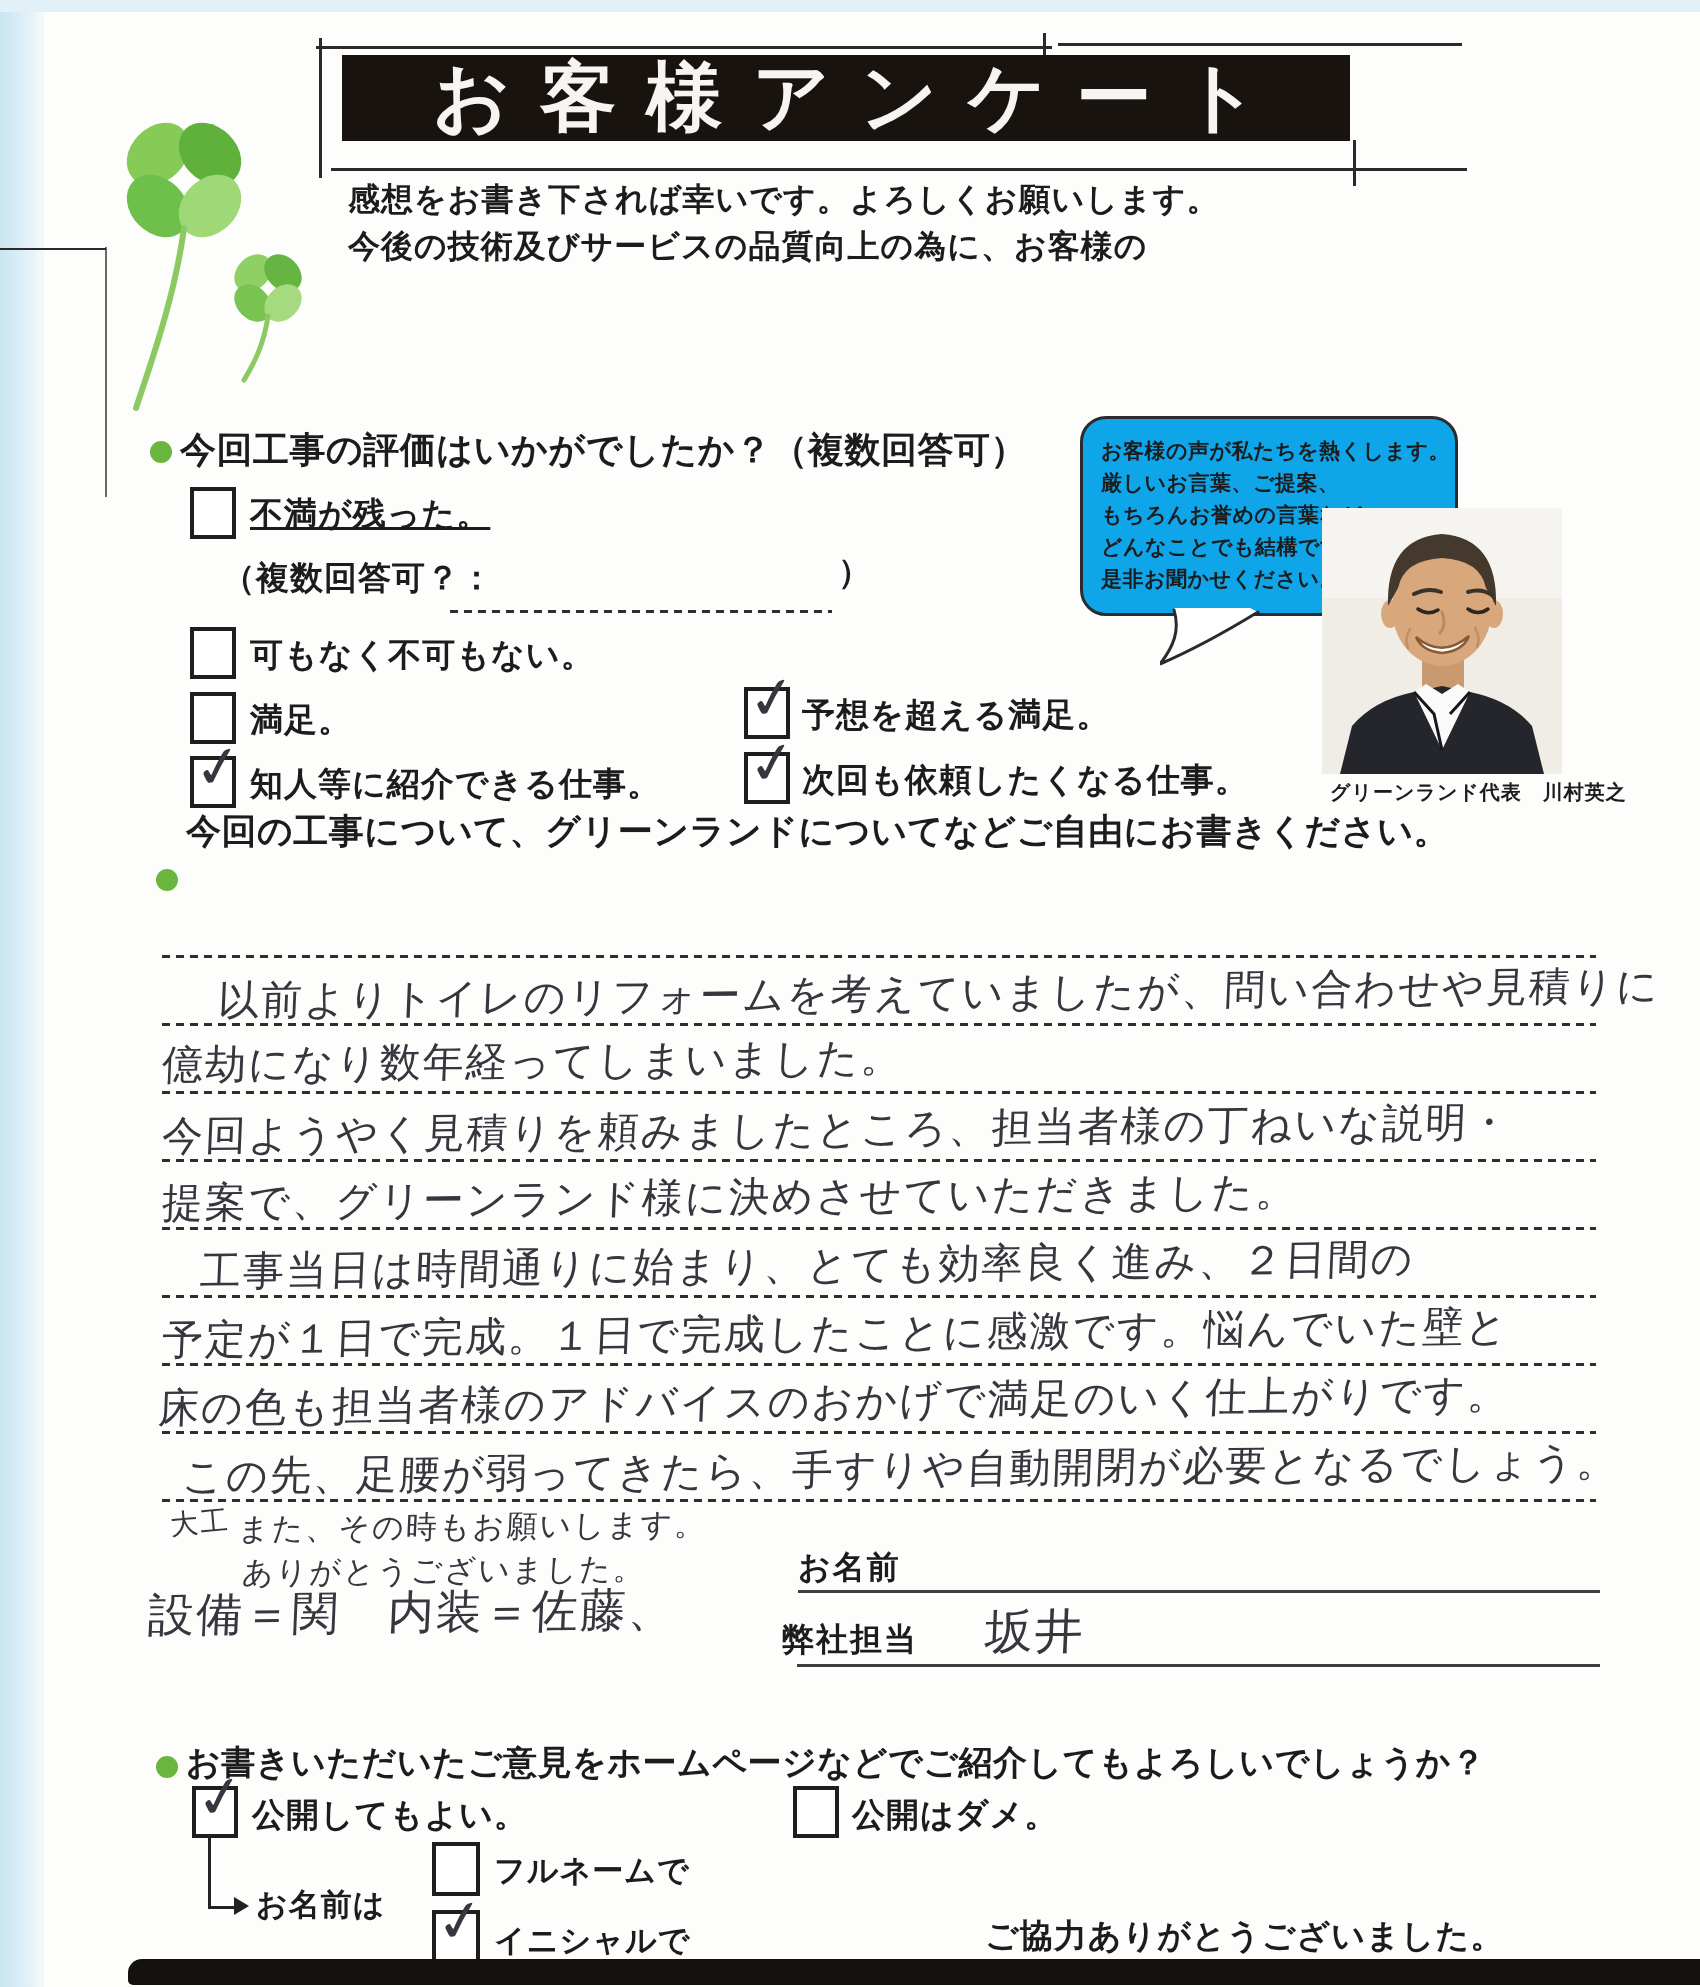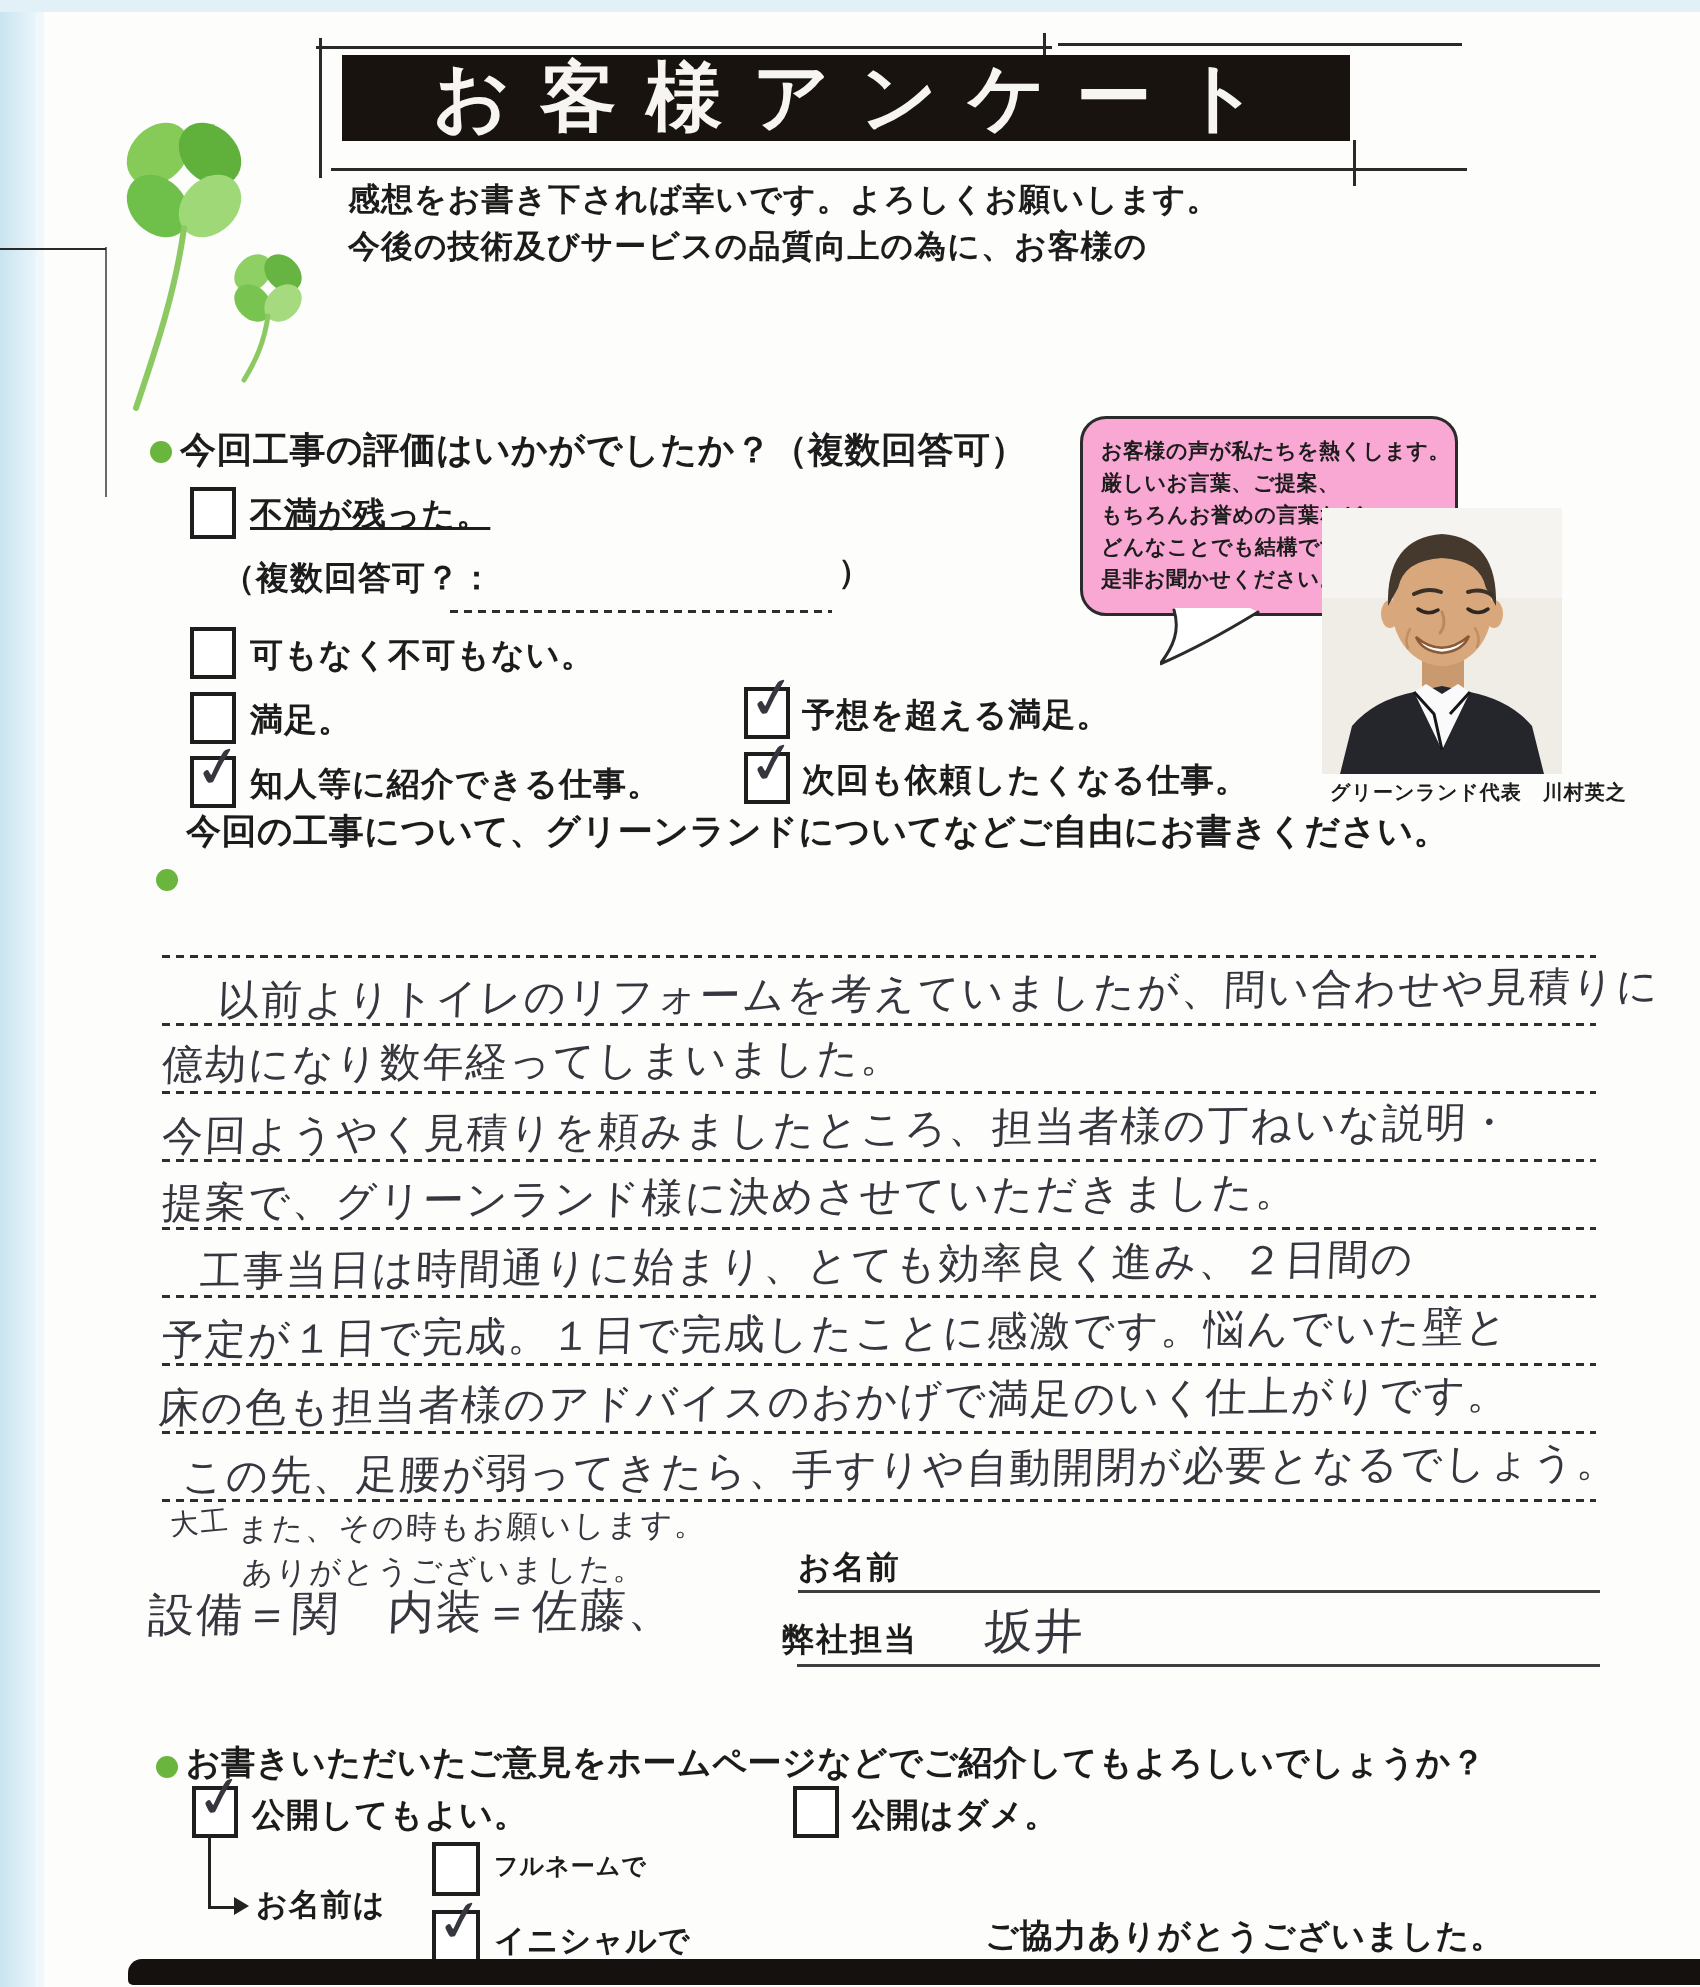--- a/index.html
+++ b/index.html
@@ -28,21 +28,21 @@
   .h-bullet{position:absolute;width:22px;height:22px;border-radius:50%;background:var(--accent-green);z-index:2;}
   .heading{position:absolute;font-weight:bold;letter-spacing:0.5px;white-space:nowrap;z-index:2;}
   .cbx{position:absolute;width:38px;height:44px;border:4px solid #1e1e1e;background:#fff;z-index:2;}
   .check{position:absolute;top:-22px;left:0px;font-size:58px;line-height:1;color:var(--hand-ink);transform:rotate(-8deg);font-weight:400;}
   .lbl{position:absolute;font-size:33px;font-weight:700;letter-spacing:1px;white-space:nowrap;z-index:2;}
   .dash-line{position:absolute;height:3px;background:repeating-linear-gradient(90deg,#2e2e2e 0 8px,transparent 8px 14px);z-index:2;}
   .hand{position:absolute;font-size:41px;color:var(--hand-ink);white-space:nowrap;transform:rotate(-0.6deg) skewX(-3deg);letter-spacing:2px;z-index:3;}
   .hand-sm{font-size:31px;}
   .bubble{
     position:absolute;left:1080px;top:416px;width:378px;height:200px;box-sizing:border-box;
-    border:3px solid #2b2b2b;border-radius:26px;background:#f9a8d4;padding:16px 18px;z-index:4;
+    border:3px solid #2b2b2b;border-radius:26px;background:#0ea5e9;padding:16px 18px;z-index:4;
   }
   .bubble p{margin:0;font-size:21px;line-height:32px;font-weight:600;letter-spacing:0.5px;white-space:nowrap;}
   .tail{position:absolute;left:1160px;top:608px;z-index:4;}
   .portrait{position:absolute;left:1322px;top:508px;z-index:5;}
   .caption{position:absolute;left:1330px;top:779px;font-size:20px;font-weight:600;letter-spacing:1px;z-index:6;white-space:nowrap;}
   .underline{position:absolute;height:3px;background:#3f3f42;z-index:2;}
   .field-label{position:absolute;font-size:32px;font-weight:700;letter-spacing:2px;z-index:2;white-space:nowrap;}
   .connector{position:absolute;left:208px;top:1834px;width:26px;height:72px;border-left:3px solid #222;border-bottom:3px solid #222;z-index:2;}
   .arrowhead{position:absolute;left:234px;top:1897px;width:0;height:0;border-left:15px solid #222;border-top:9px solid transparent;border-bottom:9px solid transparent;z-index:2;}
   .bottom-bar{position:absolute;left:128px;top:1959px;width:1572px;height:26px;background:#14110e;border-radius:14px 0 0 5px;z-index:6;}
@@ -207,21 +207,21 @@
   </div>
   <div class="lbl" style="left:852px;top:1793px;">公開はダメ。</div>
 
   <div class="connector"></div>
   <div class="arrowhead"></div>
   <div class="lbl" style="left:256px;top:1884px;font-size:31px;">お名前は</div>
 
   <div class="cbx" style="left:432px;top:1842px;width:40px;height:46px;">
     
   </div>
-  <div class="lbl" style="left:494px;top:1850px;font-size:24px;">フルネームで</div>
+  <div class="lbl" style="left:494px;top:1850px;font-size:31px;">フルネームで</div>
 
   <div class="cbx" style="left:432px;top:1910px;width:40px;height:48px;">
     <span class="check">✓</span>
   </div>
   <div class="lbl" style="left:494px;top:1920px;font-size:31px;">イニシャルで</div>
 
   <div class="lbl" style="left:985px;top:1914px;font-size:33px;font-weight:bold;">ご協力ありがとうございました。</div>
 
   <div class="bottom-bar"></div>
 </div>

